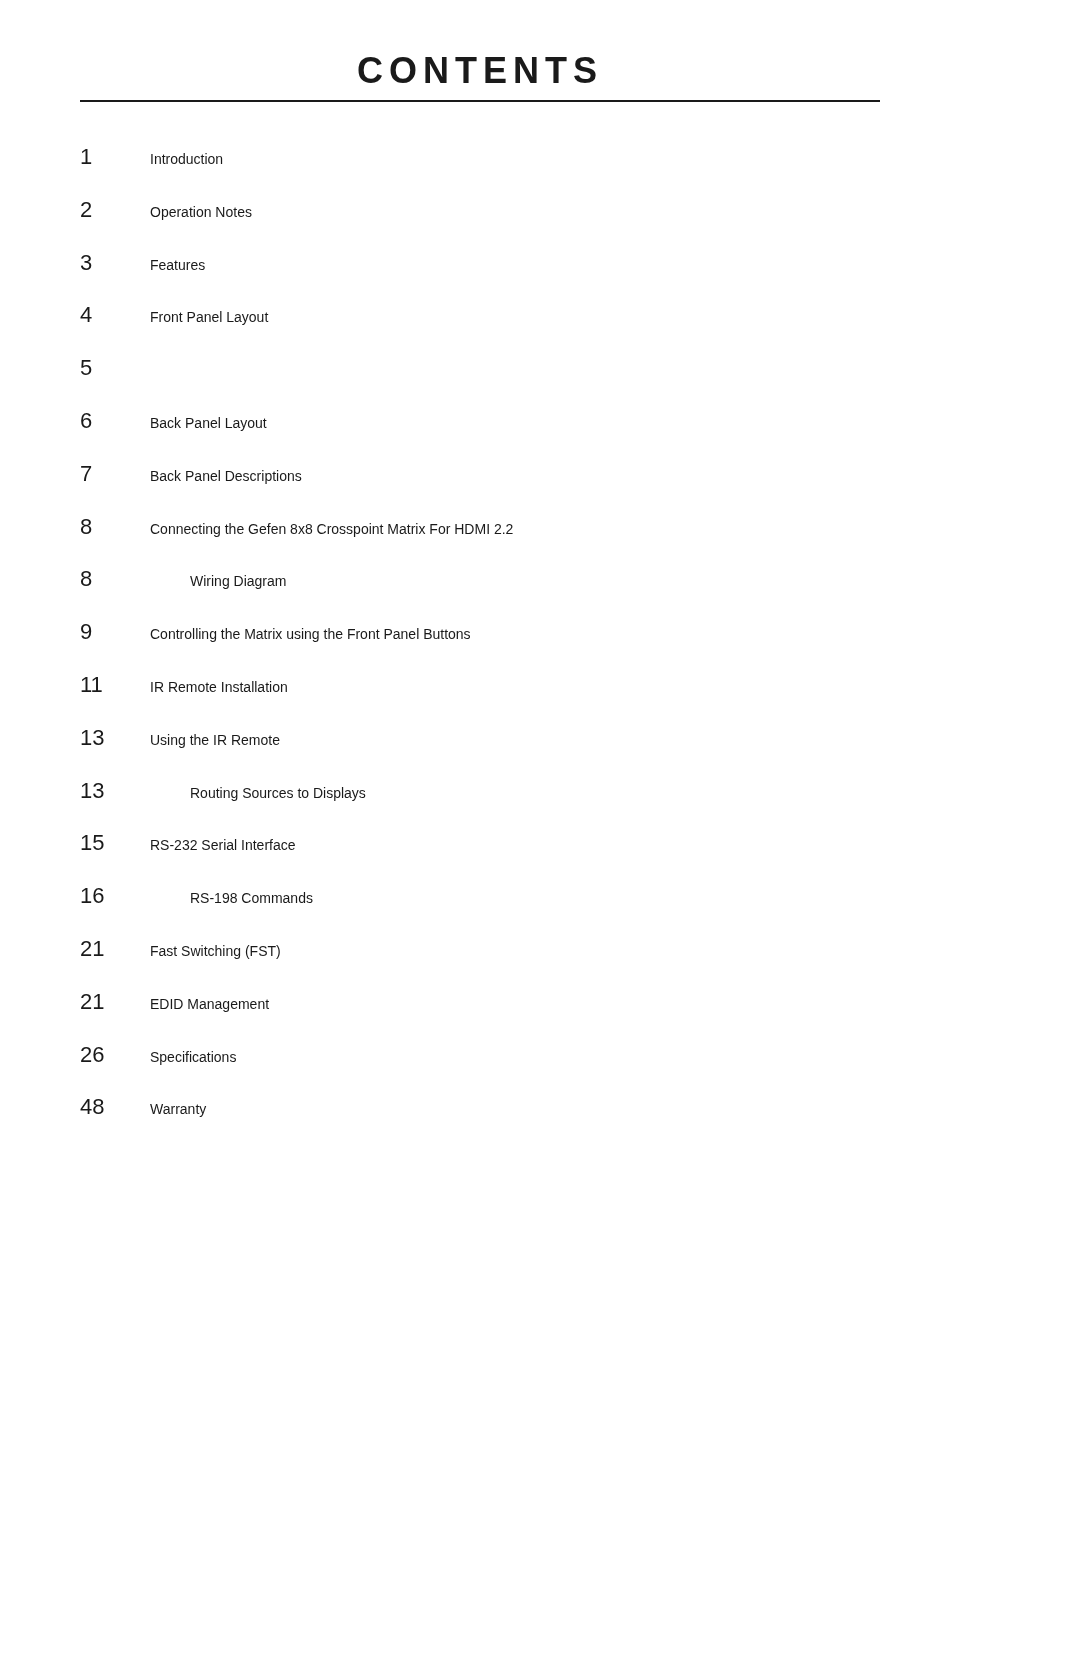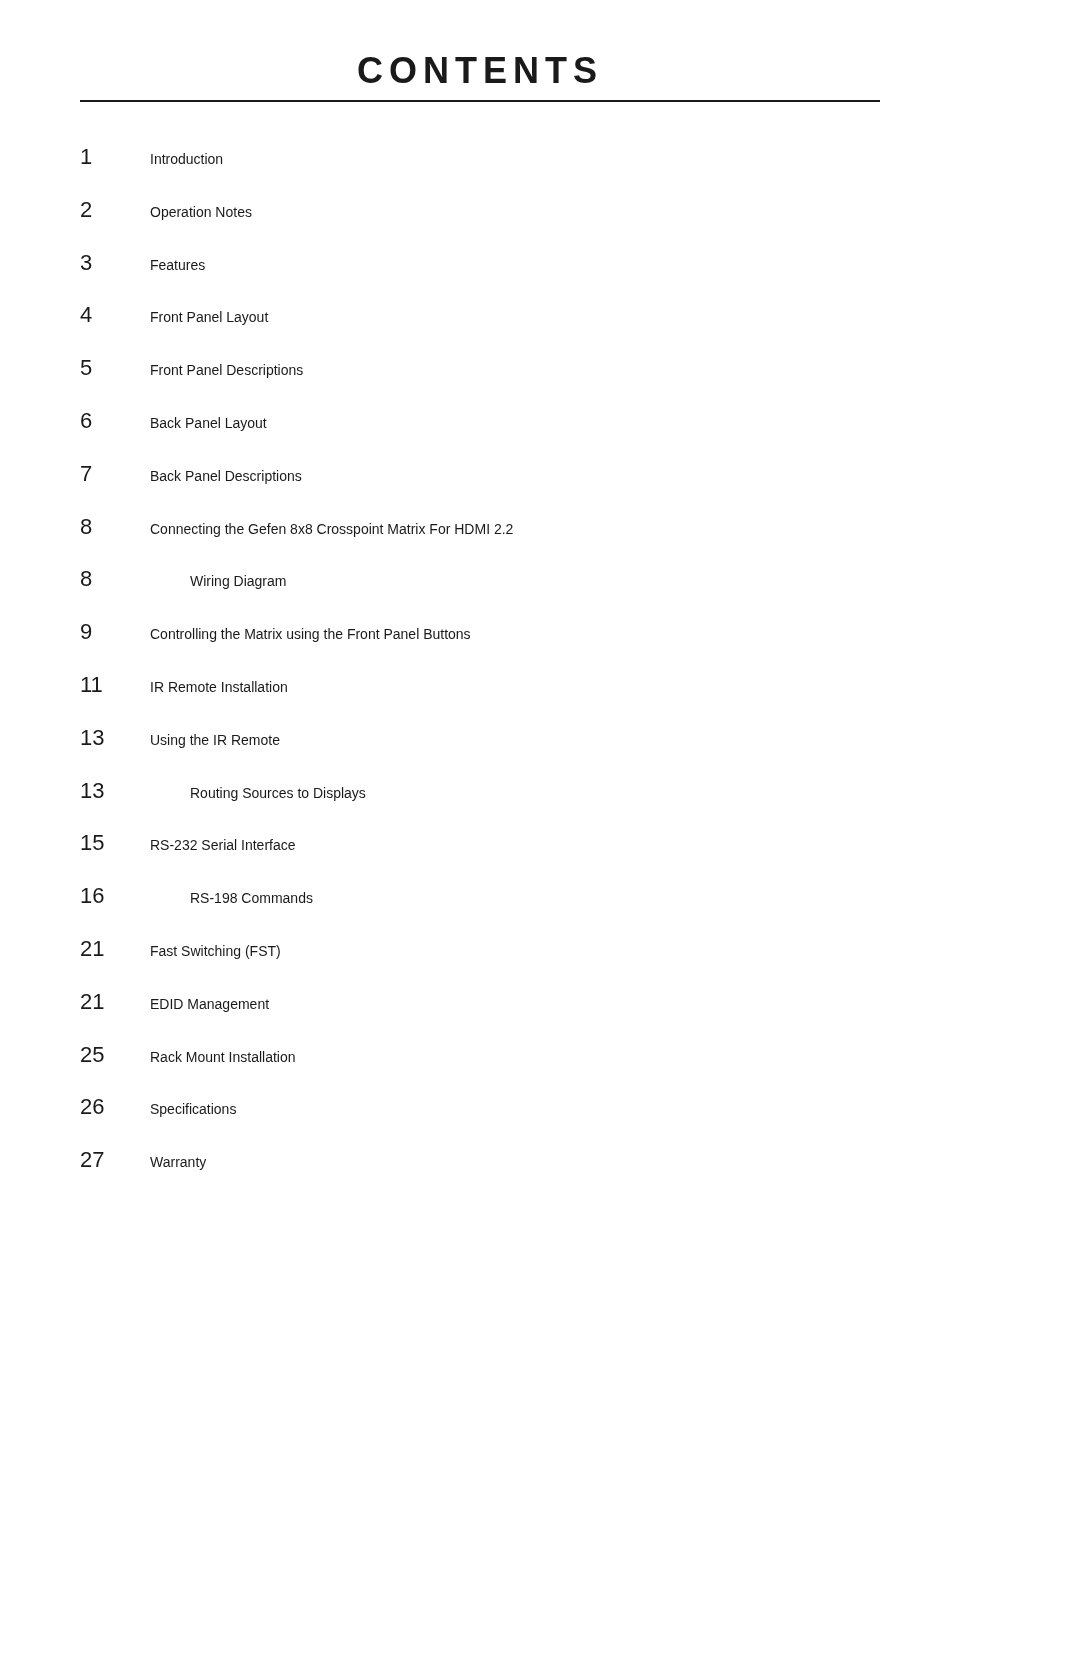--- a/index.html
+++ b/index.html
@@ -98,21 +98,20 @@
       <li class="toc-item">
         <span class="toc-number">3</span>
         <span class="toc-label">Features</span>
       </li>
       <li class="toc-item">
         <span class="toc-number">4</span>
         <span class="toc-label">Front Panel Layout</span>
       </li>
       <li class="toc-item">
         <span class="toc-number">5</span>
-        <span class="toc-label">Front Panel Descriptions</span>
       </li>
       <li class="toc-item">
         <span class="toc-number">6</span>
         <span class="toc-label">Back Panel Layout</span>
       </li>
       <li class="toc-item">
         <span class="toc-number">7</span>
         <span class="toc-label">Back Panel Descriptions</span>
       </li>
       <li class="toc-item">
@@ -149,25 +148,21 @@
       </li>
       <li class="toc-item">
         <span class="toc-number">21</span>
         <span class="toc-label">Fast Switching (FST)</span>
       </li>
       <li class="toc-item">
         <span class="toc-number">21</span>
         <span class="toc-label">EDID Management</span>
       </li>
       <li class="toc-item">
-        <span class="toc-number">25</span>
-        <span class="toc-label">Rack Mount Installation</span>
-      </li>
-      <li class="toc-item">
         <span class="toc-number">26</span>
         <span class="toc-label">Specifications</span>
       </li>
       <li class="toc-item">
-        <span class="toc-number">27</span>
+        <span class="toc-number">48</span>
         <span class="toc-label">Warranty</span>
       </li>
     </ul>
 </div>
 
 </body></html>

